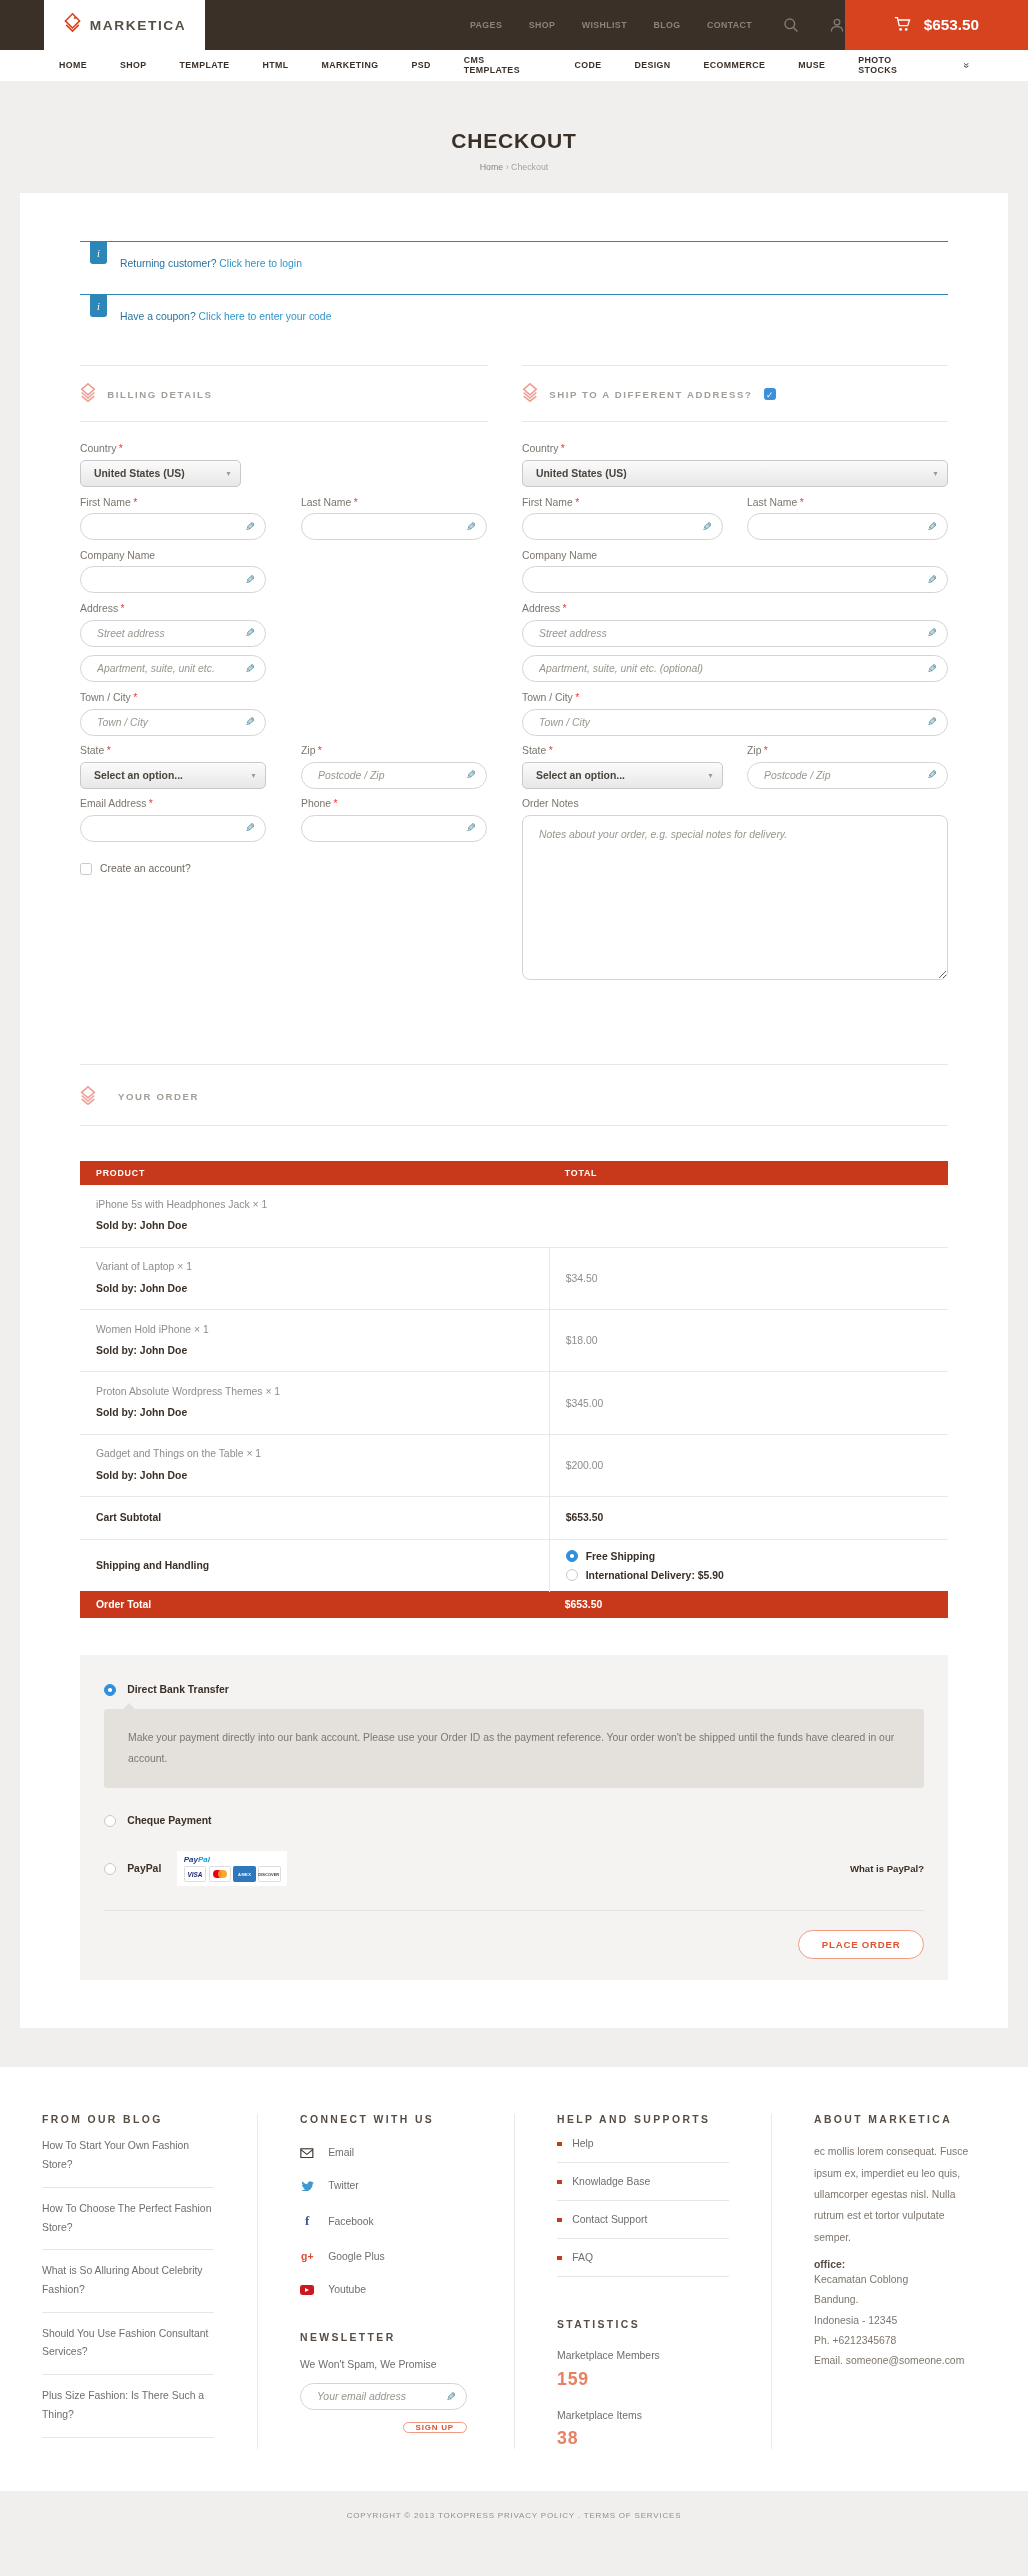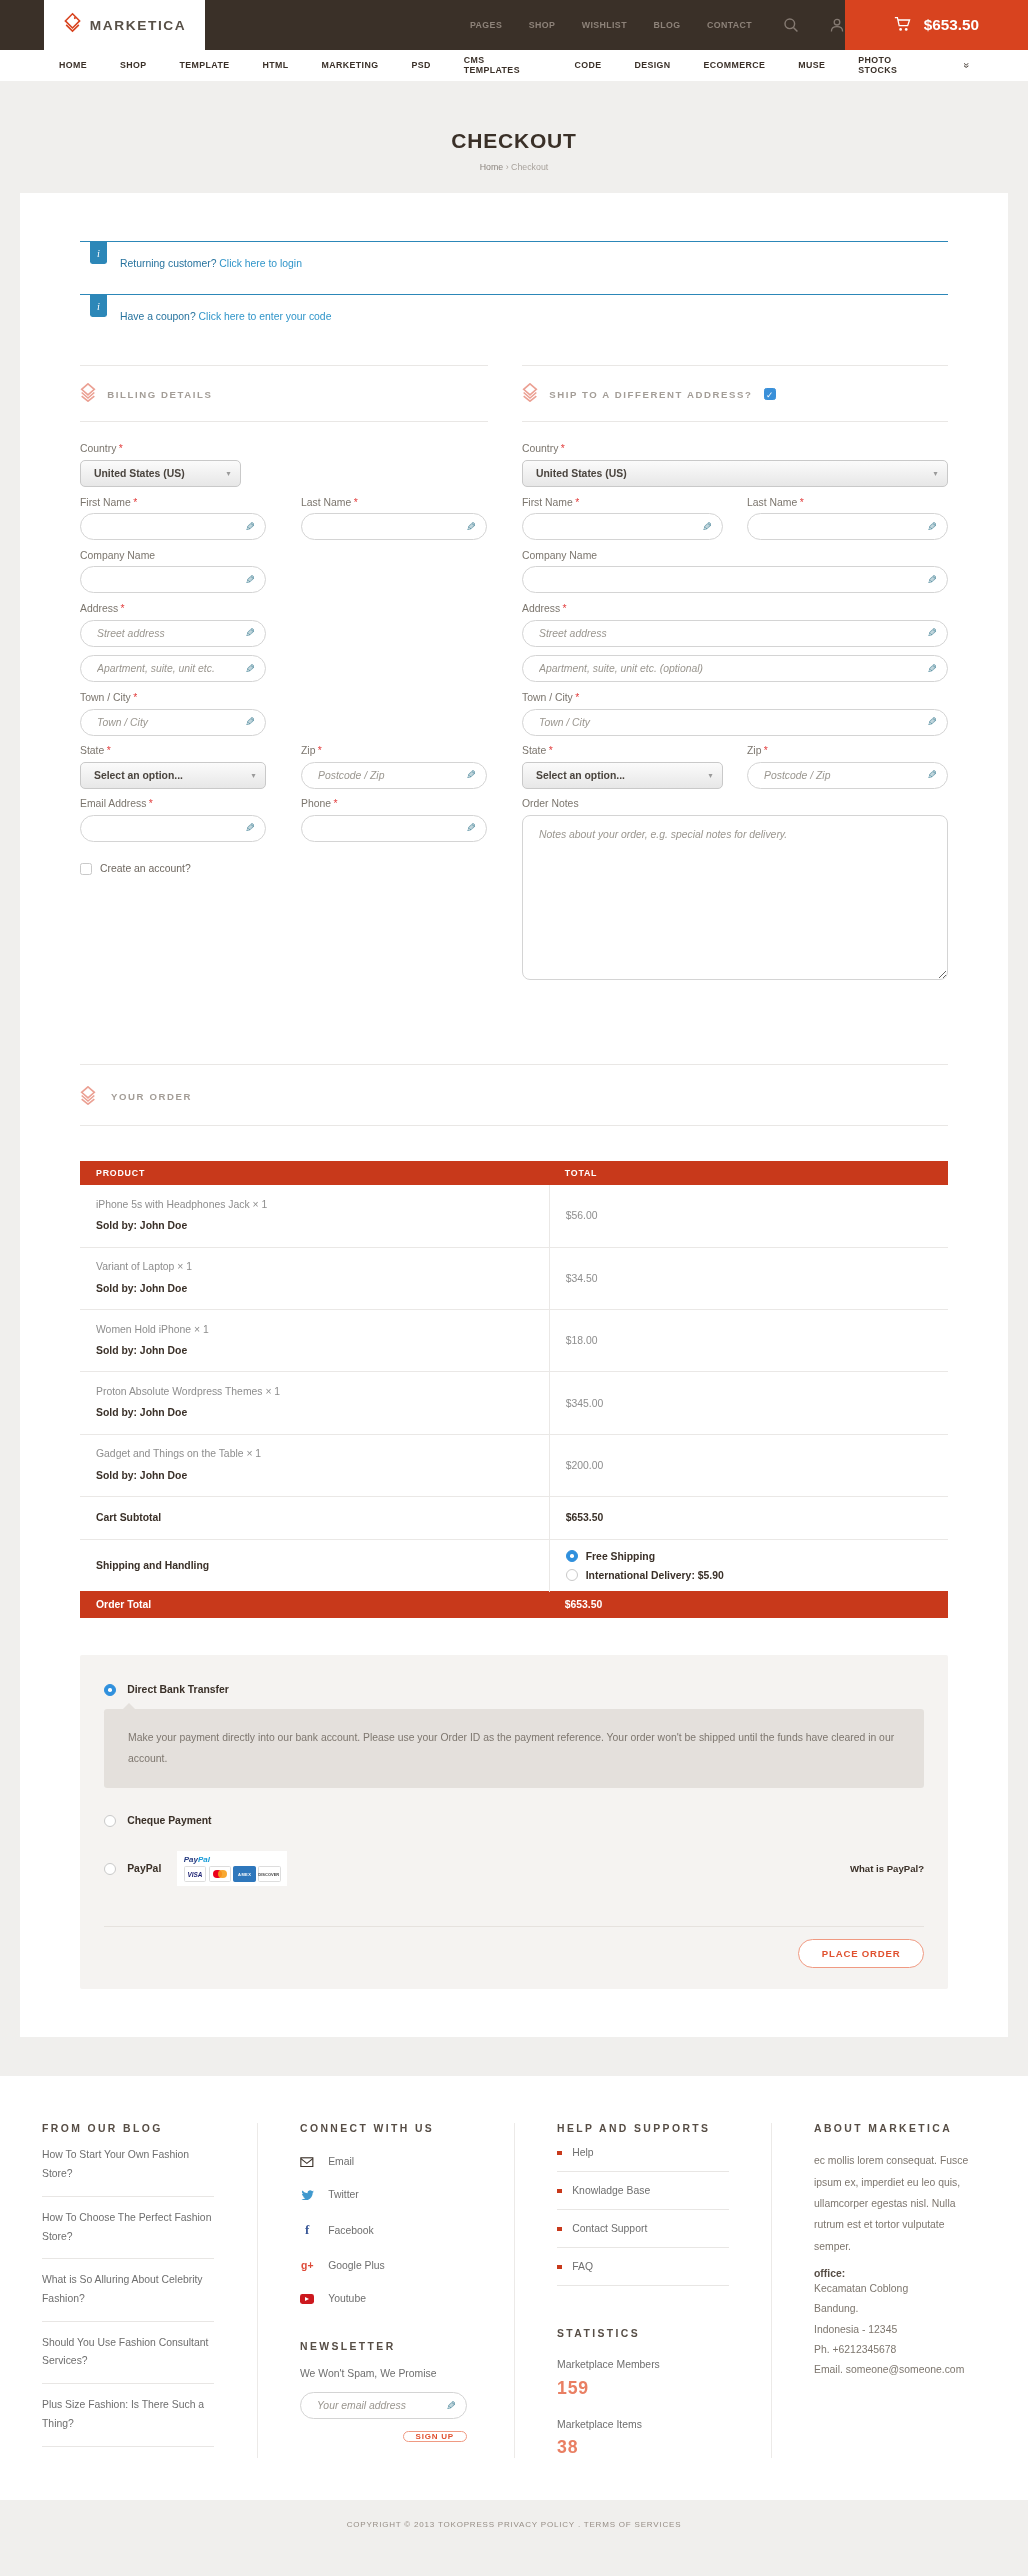--- a/index.html
+++ b/index.html
@@ -46,21 +46,21 @@
   .w200{width:161px}.w232{width:186px}.w250{width:201px}.wfull{width:100%}
   .frow{display:flex;gap:35px}
   .frow-r{display:flex;gap:24px}
   textarea.notes{width:100%;height:165px;border:0.8px solid #d4d4d4;border-radius:8px;padding:13px 16px;font-size:10.4px;font-family:inherit;color:#555;outline:none}
   textarea.notes::placeholder{font-style:italic;color:#9a968f}
   .cb{display:inline-block;width:12px;height:12px;border:0.8px solid #c9c9c9;border-radius:2.4px;background:#fff;flex:none;cursor:pointer}
   .cb.checked{background:#3a90d9;border-color:#3a90d9;color:#fff;font-size:8.8px;line-height:12px;text-align:center}
   .create-row{display:flex;align-items:center;gap:8px;margin-top:11.2px;font-size:10.4px;color:#6e675f}
   
   .big-div{border-top:0.8px solid #e9e7e5;margin-top:71px}
-  .sec-head2{display:flex;align-items:center;gap:15px;border-bottom:0.8px solid #e9e7e5;padding:21px 0 17.7px}
+  .sec-head2{display:flex;align-items:center;gap:22px;border-bottom:0.8px solid #e9e7e5;padding:21px 0 17.7px}
   .sec-head2 h3{font-size:9.6px;font-weight:bold;letter-spacing:1.6px;color:#a39d97}
   .otable{margin-top:35px}
   .ohead{display:flex;align-items:center;height:24px;background:#c8391b;color:#fff;font-size:8.8px;font-weight:bold;letter-spacing:0.8px}
   .oc-p{width:54%;padding-left:16px}
   .oc-t{flex:1;padding-left:16px}
   .orow{display:flex;border-bottom:0.8px solid #eae8e6}
   .orow .oc-p{padding:13.7px 16px 15.3px}
   .orow .oc-t{display:flex;align-items:center;font-size:10.4px;color:#8d8d8d;border-left:0.8px solid #eae8e6}
   .oname{font-size:10.4px;color:#8d8d8d}
   .osold{font-size:10.4px;font-weight:bold;color:#3a3028;margin-top:10.4px}
@@ -88,21 +88,21 @@
   .pp-pay{color:#253b80}.pp-pal{color:#179bd7}
   .cardrow{display:flex;gap:2.4px;margin-top:2.4px}
   .ccard{width:22.5px;height:15.3px;border:0.8px solid #ddd;border-radius:1.6px;background:#fff;display:flex;align-items:center;justify-content:center;font-weight:bold}
   .visa{color:#1a1f71;font-style:italic;font-size:6.4px}
   .mc::before{content:"";width:8.8px;height:8.8px;border-radius:50%;background:#eb001b;margin-right:-4px}
   .mc::after{content:"";width:8.8px;height:8.8px;border-radius:50%;background:#f79e1b;opacity:.9}
   .amex{background:#2e77bc;border-color:#2e77bc;color:#fff;font-size:4px;letter-spacing:0.4px}
   .disc{font-size:4px;color:#444;gap:1.6px}
   .disc::after{content:"";width:5.6px;height:5.6px;border-radius:50%;background:#f68121}
   .whatpp{margin-left:auto;font-size:9.6px;font-weight:bold;color:#3a3028;cursor:pointer}
-  .pay-foot{border-top:0.8px solid #e6e2de;margin-top:40px;padding-top:12px;display:flex}
+  .pay-foot{border-top:0.8px solid #e6e2de;margin-top:24px;padding-top:19px;display:flex}
   .place-btn{margin-left:auto;background:#fff;border:1.6px solid #f09a82;border-radius:16px;color:#e0512f;font-size:9.6px;font-weight:bold;letter-spacing:0.8px;padding:8px 22.5px;cursor:pointer;font-family:inherit}
   
   .footer{background:#fff;margin-top:39px;padding:47px 0 42px;display:flex}
   .fcol{width:257px;padding:0 34px 0 42px}
   .fcol+.fcol{border-left:0.8px solid #eceae8}
   .fh{font-size:10.4px;font-weight:bold;letter-spacing:2.4px;color:#564d45}
   .fblog{font-size:10.4px;color:#6e6e6e;line-height:1.8;padding:12px 0;border-bottom:0.8px solid #e8e6e4;cursor:pointer;width:172px}
   .fblog.last{border-bottom:0.8px solid #e8e6e4}
   .soc{display:flex;align-items:center;gap:13.7px;margin-top:22px;font-size:10.4px;color:#6e6e6e;cursor:pointer}
   .soc .ic{width:14.5px;display:flex;justify-content:center}
@@ -377,21 +377,20 @@
     <div class="ohead">
       <div class="oc-p">PRODUCT</div>
       <div class="oc-t">TOTAL</div>
     </div>
 
     <div class="orow">
       <div class="oc-p">
         <div class="oname">iPhone 5s with Headphones Jack × 1</div>
         <div class="osold">Sold by: John Doe</div>
       </div>
-      <div class="oc-t">$56.00</div>
     </div>
     <div class="orow">
       <div class="oc-p">
         <div class="oname">Variant of Laptop × 1</div>
         <div class="osold">Sold by: John Doe</div>
       </div>
       <div class="oc-t">$34.50</div>
     </div>
     <div class="orow">
       <div class="oc-p">

